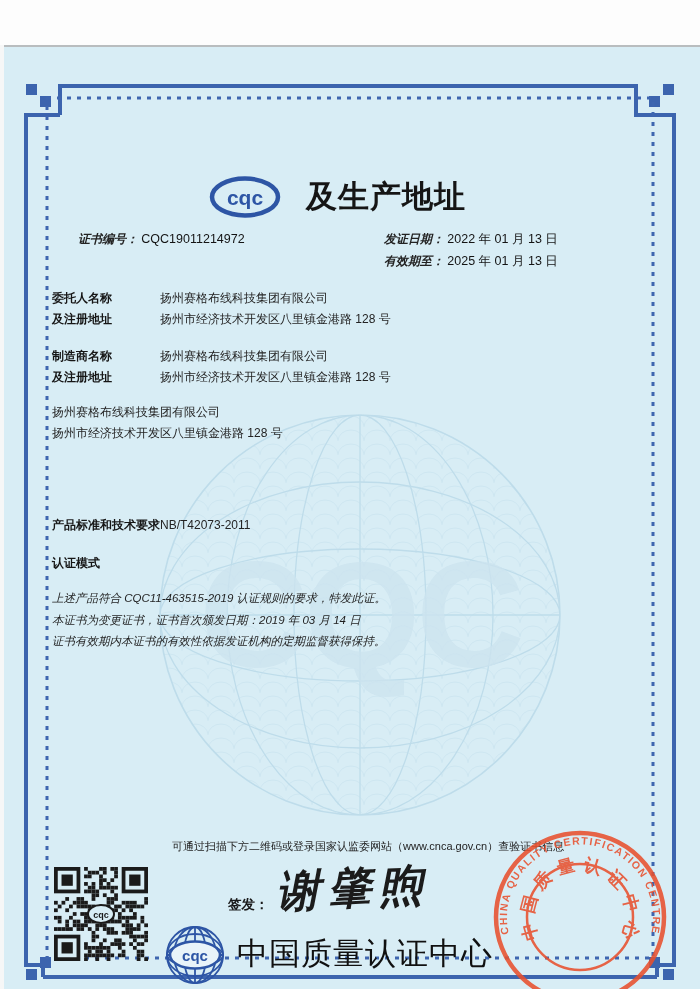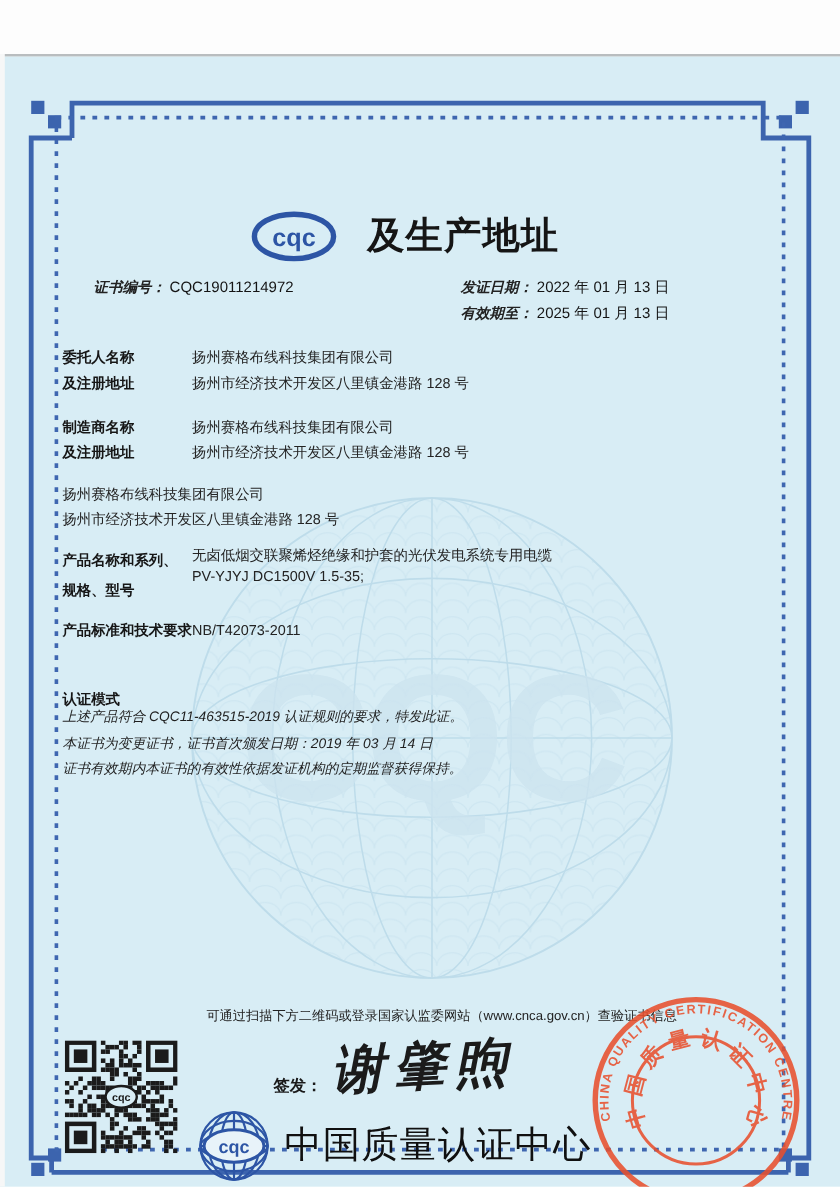--- a/index.html
+++ b/index.html
@@ -128,39 +128,29 @@
         <div>扬州赛格布线科技集团有限公司</div>
                      <div>扬州市经济技术开发区八里镇金港路 128 号</div>
       </div>
   </div>
   <div class="row" style="top:357px;">
     <div class="val">
         <div>扬州赛格布线科技集团有限公司</div>
                      <div>扬州市经济技术开发区八里镇金港路 128 号</div>
       </div>
   </div>
-  <div class="row row-product" style="top:410px;">
-    <div class="lbl">
-        <div>产品名称和系列、</div>
-                     <div>规格、型号</div>
-      </div>
-    <div class="val">
-        <div>无卤低烟交联聚烯烃绝缘和护套的光伏发电系统专用电缆</div>
-                     <div>PV-YJYJ DC1500V 1.5-35;</div>
-      </div>
-  </div>
   <div class="row" style="top:470px;">
     <div class="lbl">
         <div>产品标准和技术要求</div>
       </div>
     <div class="val">
         <div>NB/T42073-2011</div>
       </div>
   </div>
-  <div class="row" style="top:508px;margin-top:20px;">
+  <div class="row" style="top:508px;">
     <div class="lbl">
         <div>认证模式</div>
       </div>
   </div>
 
   <div class="notes">
     <div>上述产品符合 CQC11-463515-2019 认证规则的要求，特发此证。</div>
     <div>本证书为变更证书，证书首次颁发日期：2019 年 03 月 14 日</div>
     <div>证书有效期内本证书的有效性依据发证机构的定期监督获得保持。</div>
   </div>

